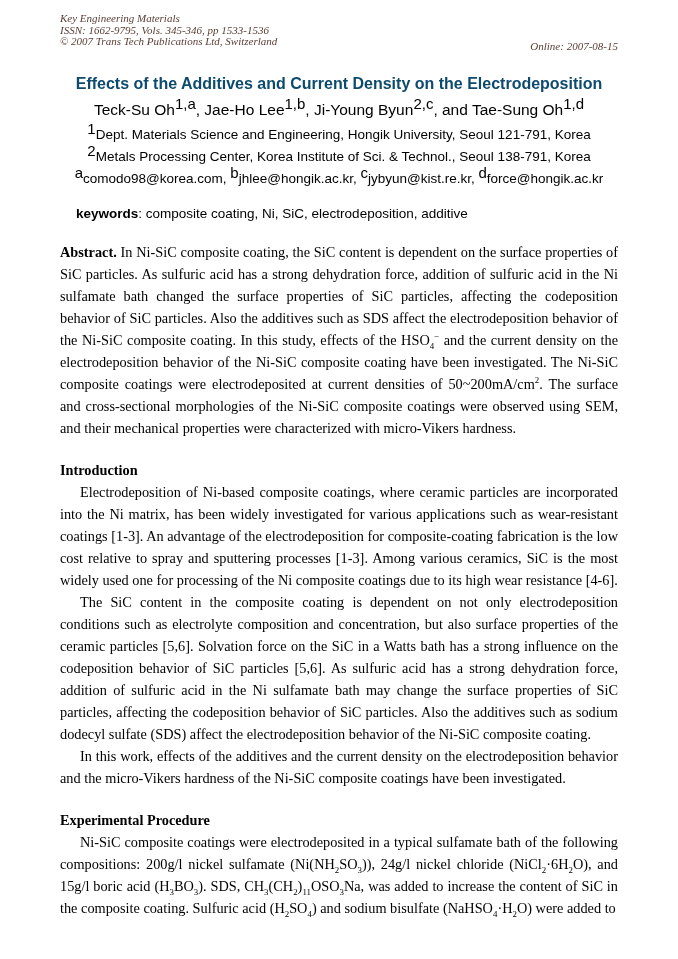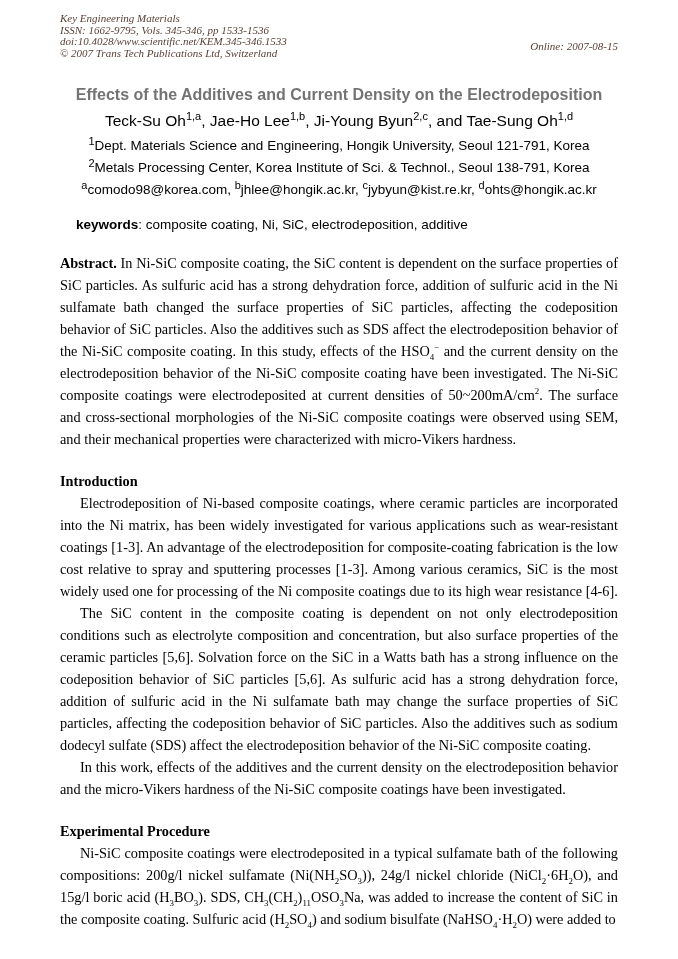--- a/index.html
+++ b/index.html
@@ -28,37 +28,37 @@
     font-style:italic; font-size:11px; color:#5a4038;margin-top:28px;
   }
   
   .title-block {
     margin-top:25px;
     text-align:center;
     font-family:"Liberation Sans", sans-serif;
     font-weight:bold;
     font-size:16px;
     line-height:22px;
-    color:#737373;
+    color:#0c4a6e;
   }
   .authors {
     margin-top:3px;
     text-align:center;
     font-family:"Liberation Sans", sans-serif;
     font-size:15.5px;
     line-height:24px;
   }
   .affiliations {
     margin-top:2px;
     text-align:center;
     font-family:"Liberation Sans", sans-serif;
     font-size:13.5px;
     line-height:22px;
   }
-  .authors sup, .affiliations sup { font-size:11px; }
+  .authors sup, .affiliations sup { font-size:15px; }
   
   .keywords {
     margin-top:16px;
     font-family:"Liberation Sans", sans-serif;
     font-size:13.5px;
     padding-left:16px;
   }
   
   .body-par {
     font-size:14.3px;
@@ -78,35 +78,34 @@
   b { font-weight:bold; }
 </style>
 </head>
 <body>
 
 <div class="page">
 
   <div class="pdf-header" style="color: rgb(90, 64, 56);">
     <div class="hline">Key Engineering Materials</div>
     <div class="hline">ISSN: 1662-9795, Vols. 345-346, pp 1533-1536</div>
-    <div class="hline">doi:10.4028/www.scientific.net/KEM.345-346.1533</div>
     <div class="hline">© 2007 Trans Tech Publications Ltd, Switzerland</div>
     <div class="online-date" style="color: rgb(90, 64, 56);">Online: 2007-08-15</div>
   </div>
 
   <div class="title-block">
     <div>Effects of the Additives and Current Density on the Electrodeposition</div>
   </div>
 
   <div class="authors"><span>Teck-Su Oh</span><sup>1,a</sup><span>, Jae-Ho Lee</span><sup>1,b</sup><span>, Ji-Young Byun</span><sup>2,c</sup><span>, and Tae-Sung Oh</span><sup>1,d</sup></div>
 
   <div class="affiliations">
     <div><sup>1</sup><span>Dept. Materials Science and Engineering, Hongik University, Seoul 121-791, Korea</span></div>
     <div><sup>2</sup><span>Metals Processing Center, Korea Institute of Sci. &amp; Technol., Seoul 138-791, Korea</span></div>
-    <div><sup>a</sup><span>comodo98@korea.com, </span><sup>b</sup><span>jhlee@hongik.ac.kr, </span><sup>c</sup><span>jybyun@kist.re.kr, </span><sup>d</sup><span>ohts@hongik.ac.kr</span></div>
+    <div><sup>a</sup><span>comodo98@korea.com, </span><sup>b</sup><span>jhlee@hongik.ac.kr, </span><sup>c</sup><span>jybyun@kist.re.kr, </span><sup>d</sup><span>force@hongik.ac.kr</span></div>
   </div>
 
   <div class="keywords"><b>keywords</b><span>: composite coating, Ni, SiC, electrodeposition, additive</span></div>
 
   <div class="body-par abstract"><b>Abstract.</b><span> In Ni-SiC composite coating, the SiC content is dependent on the surface properties of SiC particles. As sulfuric acid has a strong dehydration force, addition of sulfuric acid in the Ni sulfamate bath changed the surface properties of SiC particles, affecting the codeposition behavior of SiC particles. Also the additives such as SDS affect the electrodeposition behavior of the Ni-SiC composite coating. In this study, effects of the HSO</span><sub>4</sub><sup>−</sup><span> and the current density on the electrodeposition behavior of the Ni-SiC composite coating have been investigated. The Ni-SiC composite coatings were electrodeposited at current densities of 50~200mA/cm</span><sup>2</sup><span>. The surface and cross-sectional morphologies of the Ni-SiC composite coatings were observed using SEM, and their mechanical properties were characterized with micro-Vikers hardness.</span></div>
 
   <div class="section-heading">Introduction</div>
   <div class="body-par indent">Electrodeposition of Ni-based composite coatings, where ceramic particles are incorporated into the Ni matrix, has been widely investigated for various applications such as wear-resistant coatings [1-3]. An advantage of the electrodeposition for composite-coating fabrication is the low cost relative to spray and sputtering processes [1-3]. Among various ceramics, SiC is the most widely used one for processing of the Ni composite coatings due to its high wear resistance [4-6].</div>
   <div class="body-par indent">The SiC content in the composite coating is dependent on not only electrodeposition conditions such as electrolyte composition and concentration, but also surface properties of the ceramic particles [5,6]. Solvation force on the SiC in a Watts bath has a strong influence on the codeposition behavior of SiC particles [5,6]. As sulfuric acid has a strong dehydration force, addition of sulfuric acid in the Ni sulfamate bath may change the surface properties of SiC particles, affecting the codeposition behavior of SiC particles. Also the additives such as sodium dodecyl sulfate (SDS) affect the electrodeposition behavior of the Ni-SiC composite coating.</div>
   <div class="body-par indent">In this work, effects of the additives and the current density on the electrodeposition behavior and the micro-Vikers hardness of the Ni-SiC composite coatings have been investigated.</div>

